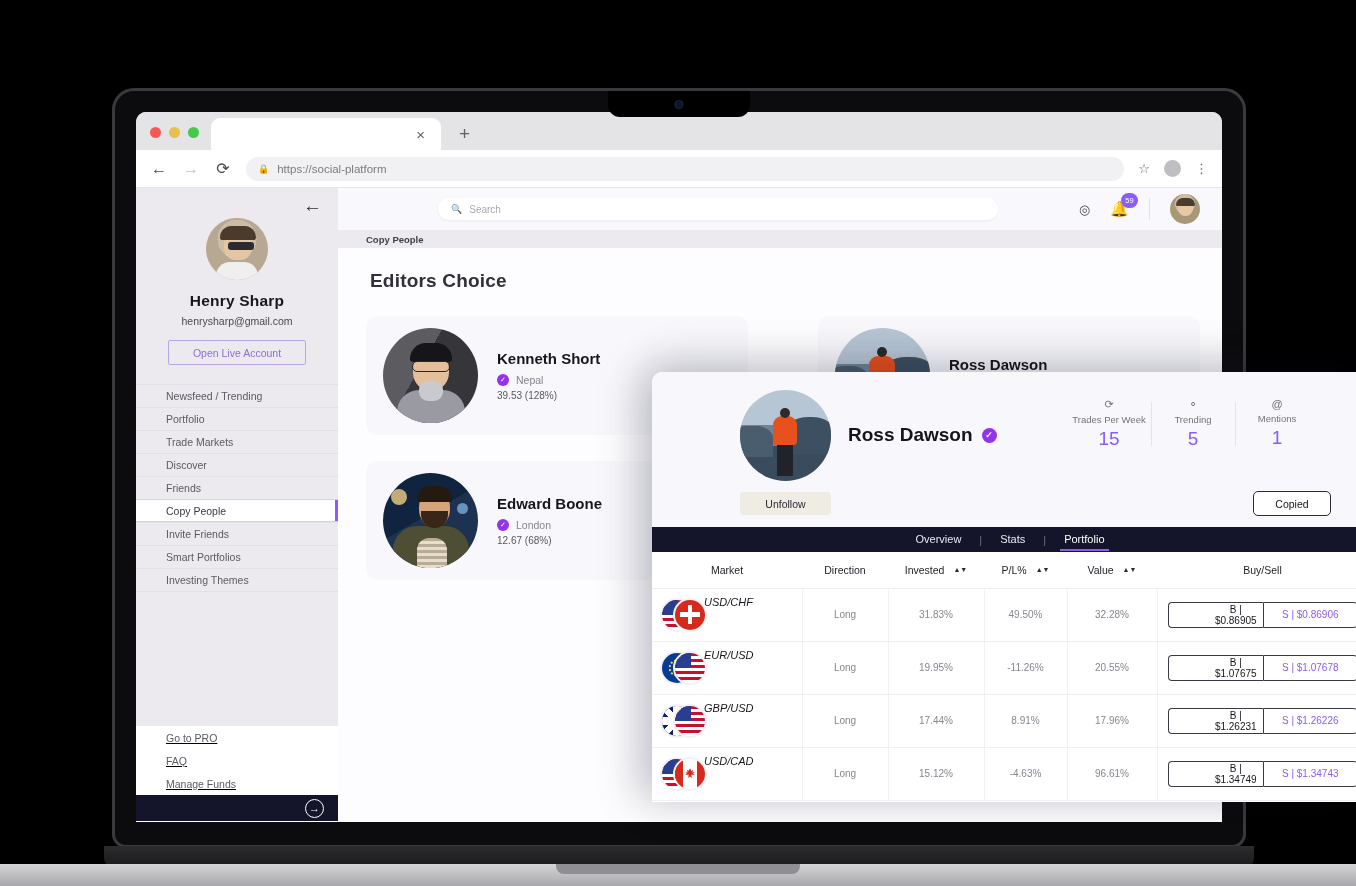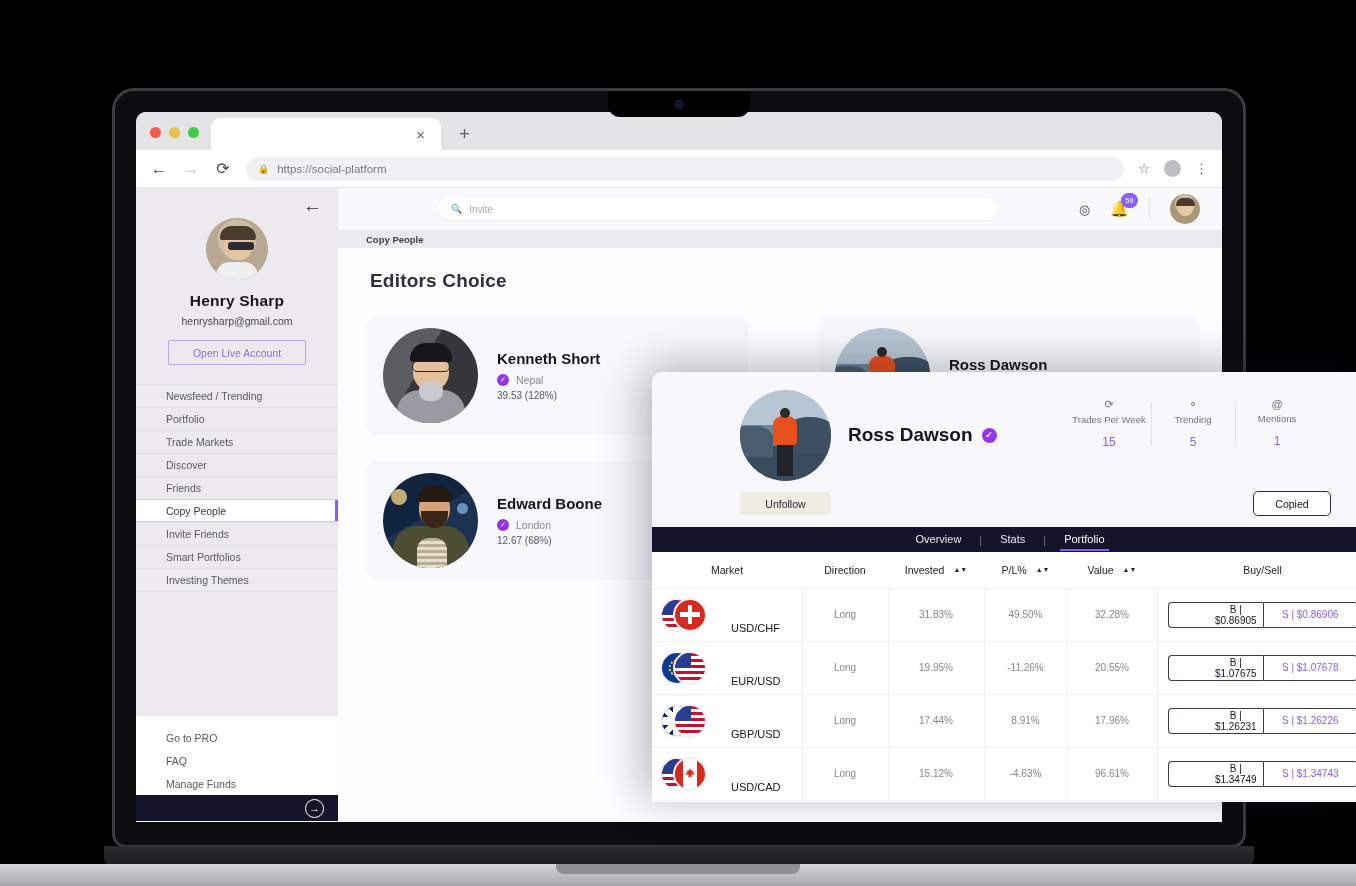--- a/index.html
+++ b/index.html
@@ -128,21 +128,21 @@
     height: 23px; display: flex; align-items: center;
     padding-left: 30px; font-size: 10.5px; color: #5a5a63;
     border-top: 1px solid #e2dfe6; cursor: pointer;
   }
   .sb-item.active {
     background: #fff; color: #3a3a42;
     border-top: 1px solid #d9cef0; border-bottom: 1px solid #d9cef0;
     box-shadow: -3px 0 0 0 #8b5cf6 inset;
   }
   .sb-spacer { flex: 1; border-top: 1px solid #e2dfe6; }
-  .sb-foot { background: #fff; padding-top: 10px; }
+  .sb-foot { background: #fff; padding-top: 0; text-decoration: underline; }
   .sb-foot .sb-item { border-top: none; height: 23px; color:#5a5a63; }
   .sb-logout {
     height: 26px; background: #14142b; display: flex;
     align-items: center; justify-content: flex-end; padding-right: 14px;
   }
   .logout-ic {
     width: 19px; height: 19px; border-radius: 50%; border: 1.6px solid #fff;
     display: flex; align-items: center; justify-content: center;
     color: #fff; font-size: 11px; cursor: pointer;
   }
@@ -247,21 +247,21 @@
   }
   .m-verif { width: 15px; height: 15px; border-radius: 50%; background: #9333ea;
       display:flex; align-items:center; justify-content:center; color:#fff; font-size:9px; }
   .m-stats { position: absolute; left: 415px; top: 26px; display: flex; }
   .m-stat { width: 84px; text-align: center; position: relative; }
   .m-stat + .m-stat::before {
     content:""; position:absolute; left:0; top:4px; width:1px; height:44px; background:#e4e3ec;
   }
   .m-stat-ic { font-size: 11px; color: #6b6b75; }
   .m-stat-lb { font-size: 9.5px; color: #72727c; margin-top: 3px; }
-  .m-stat-val { font-size: 12px; color: #8b5cf6; margin-top: 10px; }
+  .m-stat-val { font-size: 19px; color: #8b5cf6; margin-top: 3px; }
   .m-unfollow {
     position: absolute; left: 88px; top: 120px; width: 91px; height: 23px;
     background: #efece3; border: none; border-radius: 4px;
     font-size: 10.5px; color: #2a2a31; font-family: inherit; cursor: pointer;
   }
   .m-copied {
     position: absolute; right: 37px; top: 119px; width: 78px; height: 25px;
     background: #fff; border: 1px solid #2b2b33; border-radius: 5px;
     font-size: 10.5px; color: #15151b; font-family: inherit; cursor: pointer;
   }
@@ -285,21 +285,21 @@
     font-size: 10.5px; font-weight: 400; color: #1d1d24; height: 36px;
     border-bottom: 1px solid #eeeef3; font-family: inherit;
   }
   .th-in { display: inline-flex; align-items: center; gap: 9px; }
   .sortic { display: inline-flex; flex-direction: column; line-height: 5px; font-size: 7px; color: #2a2a31; cursor: pointer; }
   .ptable td {
     height: 53px; border-bottom: 1px solid #f0f0f5; text-align: center;
     font-size: 10px; color: #86868f;
   }
   .ptable td.mkt { text-align: left; padding-left: 10px; }
-  .mkt-in { display: flex; align-items: flex-end; gap: 27px; }
+  .mkt-in { display: flex; align-items: flex-start; gap: 0; font-style: italic; }
   .flagpair { position: relative; width: 42px; height: 38px; flex: none; }
   .flagpair .fp {
     position: absolute; width: 30px; height: 30px; border-radius: 50%;
     top: 4px; overflow: hidden; box-shadow: 0 0 0 2px #f2f2f6;
   }
   .fp.a { left: 0; } .fp.b { left: 13px; }
   .mkt-name { font-size: 11px; color: #14141a; }
   .cell-div { border-left: 1px solid #f0f0f5; }
   .pl-pos { color: #18c64f; }
   .pl-neg { color: #ef3b3b; }
@@ -413,21 +413,21 @@
         </div>
         <div class="sb-logout">
           <span class="logout-ic">→</span>
         </div>
       </aside>
 
       <section class="main">
         <div class="topbar">
           <div class="search">
             <span class="search-ic">🔍</span>
-            <span>Invite</span>
+            <span>Search</span>
           </div>
           <div class="tb-right">
             <span class="eye-ic">◎</span>
             <span class="bell-wrap">
               <span class="bell-ic">🔔</span>
               <span class="badge">59</span>
             </span>
             <span class="tb-div"></span>
             <span class="tb-avatar"></span>
           </div>

